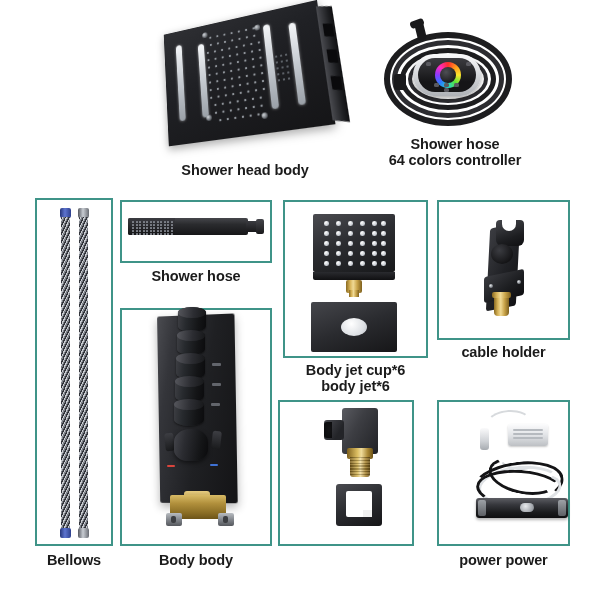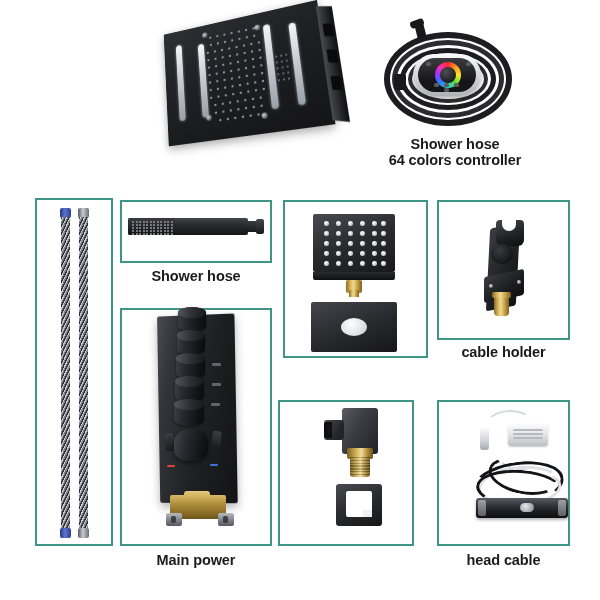--- a/index.html
+++ b/index.html
@@ -444,20 +444,21 @@
       <div class="sh-screw" style="left:104px;top:12px"></div>
       <div class="sh-screw" style="left:44px;top:96px"></div>
       <div class="sh-screw" style="left:102px;top:102px"></div>
       <div class="sh-side">
           <b style="top:18px"></b>
           <b style="top:44px"></b>
           <b style="top:70px"></b>
         </div>
     </div>
   </div>
+  <div class="caption" style="left:120px; top:162px; width:250px; font-size:14.5px;">Shower head body</div>
 
   <div id="hose-art">
     <div class="coil" style="left:4px;  top:10px; width:128px; height:94px; border-width:6px;"></div>
     <div class="coil sheen" style="left:12px; top:18px; width:112px; height:78px; border-width:5px;"></div>
     <div class="coil" style="left:20px; top:26px; width:96px;  height:62px; border-width:5px;"></div>
     <div class="coil sheen" style="left:28px; top:33px; width:80px; height:48px; border-width:4px;"></div>
     <div class="hose-tip" style="left:36px; top:0px;  width:9px;  height:18px; transform:rotate(-14deg);"></div>
     <div class="hose-tip" style="left:30px; top:-2px; width:14px; height:7px;  border-radius:3px; transform:rotate(-20deg);"></div>
     <div class="hose-tip" style="left:14px; top:52px; width:12px; height:16px; border-radius:3px;"></div>
 
@@ -483,20 +484,21 @@
         <div class="braid"></div>
         <div class="ferrule cap-blue" style="bottom:0;"></div>
       </div>
       <div class="flexhose" style="left:42px; top:8px; height:330px;">
         <div class="ferrule cap-grey" style="top:0;"></div>
         <div class="braid"></div>
         <div class="ferrule cap-grey" style="bottom:0;"></div>
       </div>
     </div>
   </div>
+  <div class="caption" style="left:24px; top:552px; width:100px; font-size:14.5px;">Bellows</div>
 
   <div class="part-box" style="left:120px; top:200px; width:152px; height:63px;">
   </div>
   <div id="wand-art">
     <div class="wand-body"></div>
     <div class="wand-head">
       <div class="wand-grid">
         <i style="left:0px;top:0px"></i>
           <i style="left:3.5px;top:0px"></i>
           <i style="left:7px;top:0px"></i>
@@ -602,20 +604,22 @@
       </div>
       <div class="jet-edge" style="left:28px; top:70px; width:82px; height:8px; border-radius:0 0 2px 2px;"></div>
       <div class="brass" style="left:61px; top:78px; width:16px; height:13px; border-radius:2px;"></div>
       <div class="brass" style="left:64px; top:88px; width:10px; height:7px;"></div>
 
       <div class="cup-plate" style="left:26px; top:100px; width:86px; height:50px;">
         <div class="cup-hole" style="left:30px; top:16px; width:26px; height:18px;"></div>
       </div>
     </div>
   </div>
+  <div class="caption" style="left:283px; top:362px; width:145px; font-size:14.5px;">Body jet cup*6
+body jet*6</div>
 
   <div class="part-box" style="left:437px; top:200px; width:133px; height:140px;">
   </div>
   <div id="holder-art">
     <div class="hold-plate"></div>
     <div class="hold-cradle">
       <div class="hold-notch"></div>
     </div>
     <div class="hold-knuckle"></div>
     <div class="hold-foot"></div>
@@ -645,21 +649,21 @@
     <div class="mb-led" style="left:60px; top:159px; background:#3f72d4;"></div>
     <div class="mb-valve-mid"></div>
     <div class="mb-valve"></div>
     <div class="mb-bracket" style="left:16px;">
         <i></i>
       </div>
     <div class="mb-bracket" style="left:68px;">
         <i></i>
       </div>
   </div>
-  <div class="caption" style="left:120px; top:552px; width:152px; font-size:14.5px;">Main power</div>
+  <div class="caption" style="left:120px; top:552px; width:152px; font-size:14.5px;">Body body</div>
 
   <div class="part-box" style="left:278px; top:400px; width:136px; height:146px;">
   </div>
   <div id="cupconn-art">
     <div class="cc-body"></div>
     <div class="cc-stub">
         <i></i>
       </div>
     <div class="cc-brass-flange"></div>
     <div class="cc-brass-thread"></div>
@@ -691,15 +695,15 @@
          border-color:transparent #dfe2e5 #dfe2e5 transparent; transform:rotate(-10deg);"></div>
     <div class="cbl black" style="left:20px; top:52px; width:70px; height:36px; border-width:3px;
          border-color:transparent transparent #141416 #141416; transform:rotate(12deg);"></div>
 
     <div class="pw-module">
       <div class="tab" style="left:2px;"></div>
       <div class="tab" style="right:2px;"></div>
       <div class="pw-badge"></div>
     </div>
   </div>
-  <div class="caption" style="left:437px; top:552px; width:133px; font-size:14.5px;">head cable</div>
+  <div class="caption" style="left:437px; top:552px; width:133px; font-size:14.5px;">power power</div>
 
 </div>
 
 </body></html>

